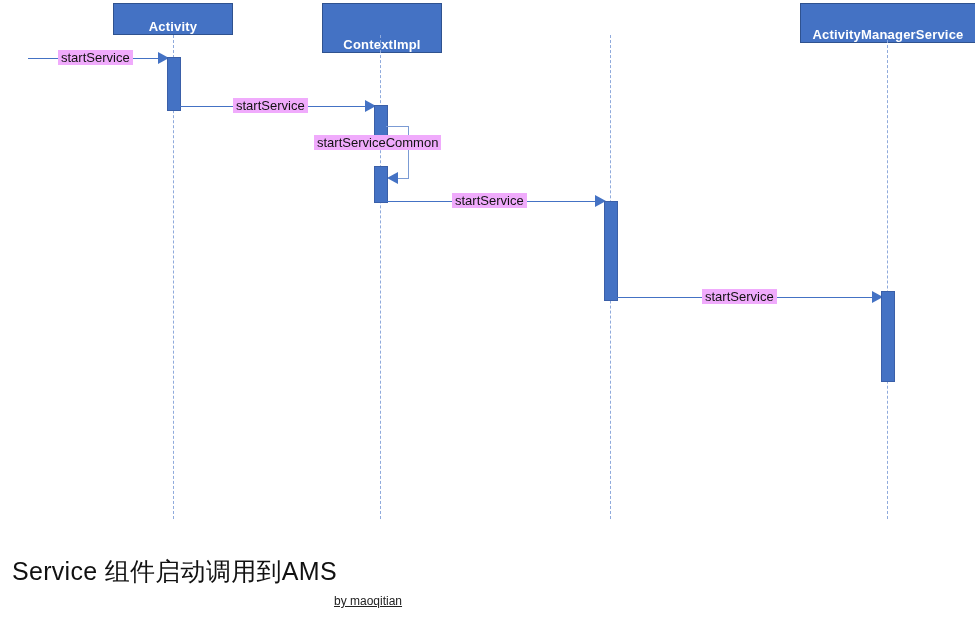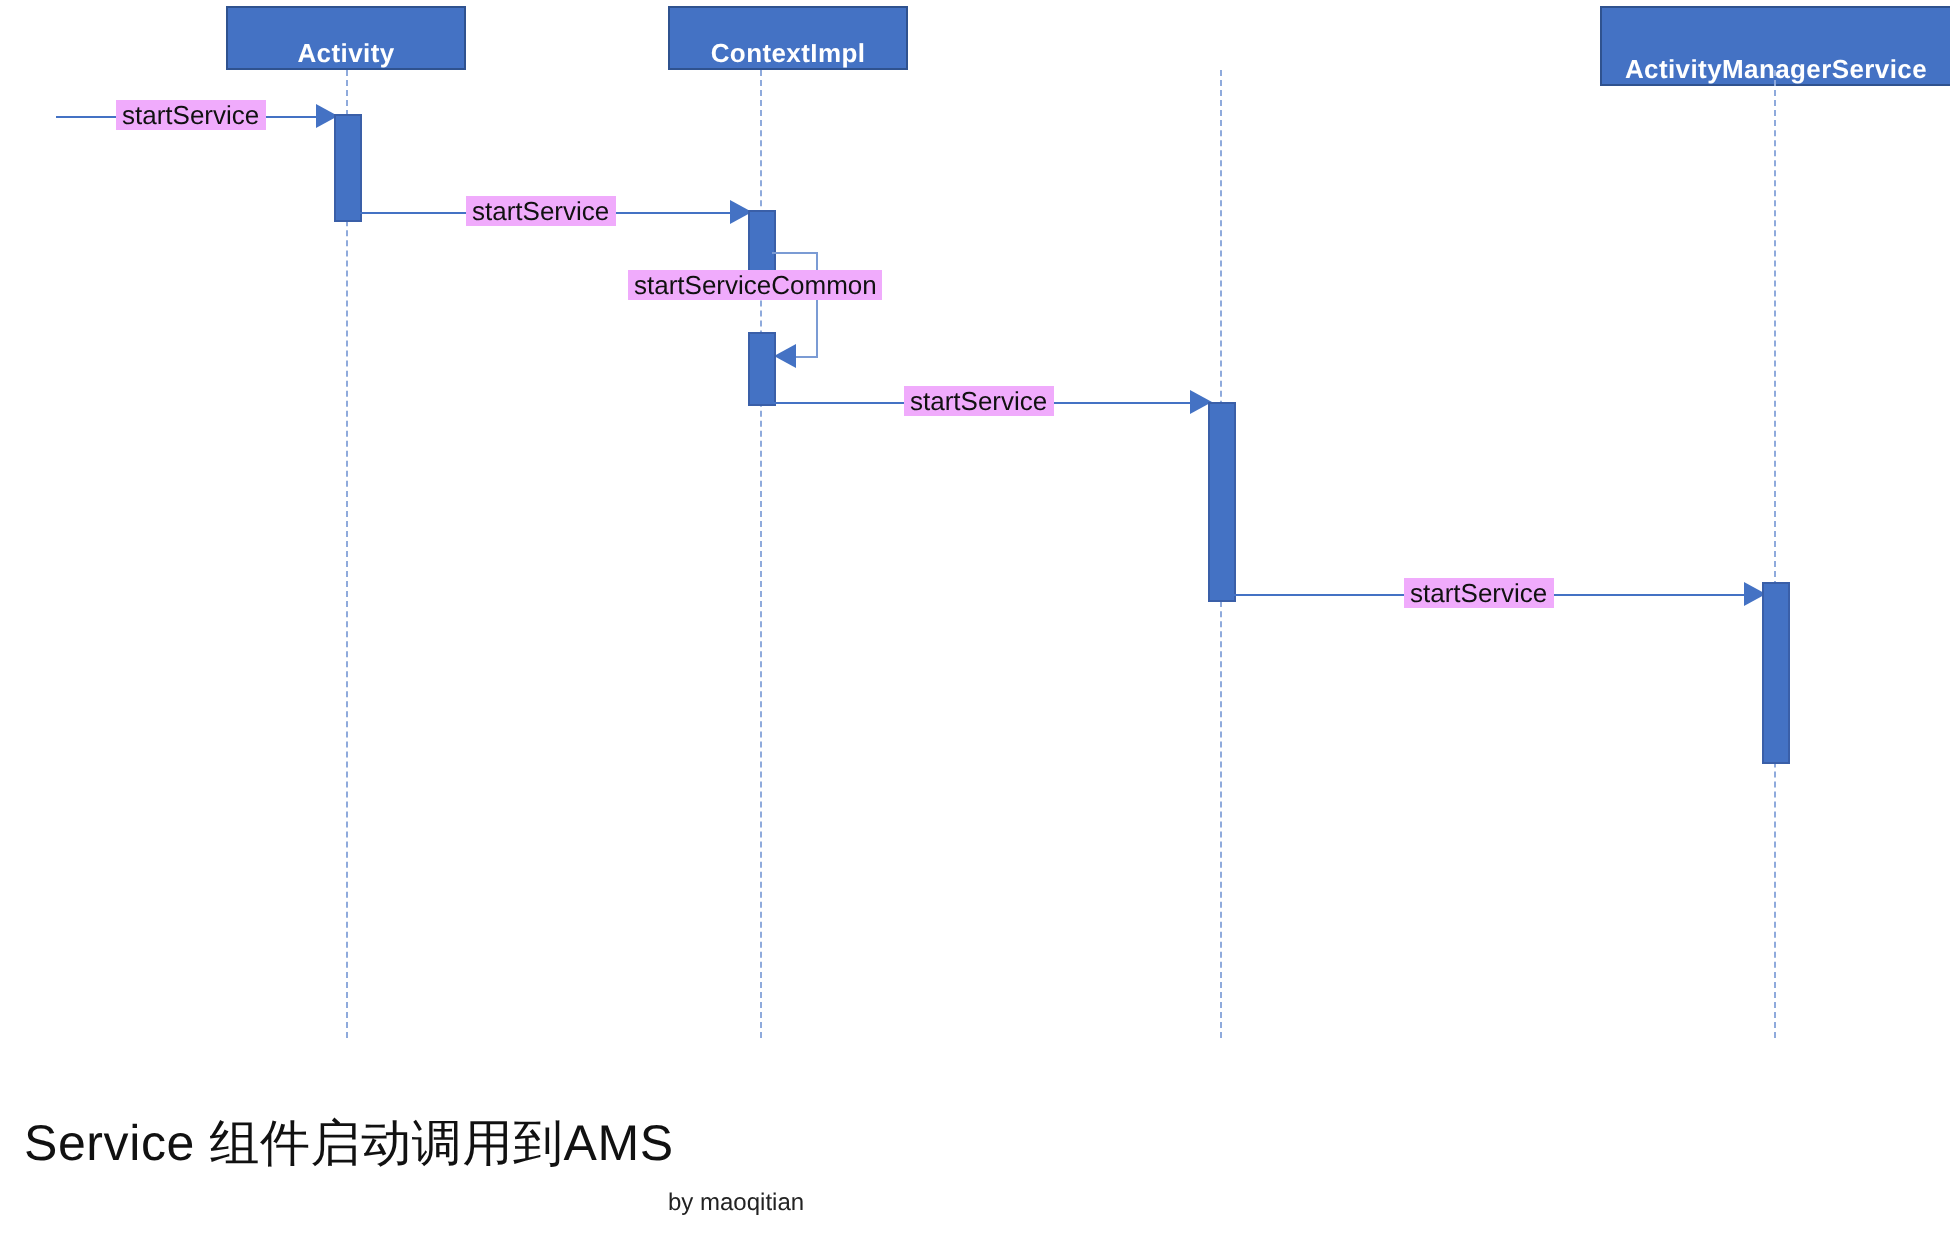--- a/index.html
+++ b/index.html
@@ -92,31 +92,32 @@
     font-size: 25px;
     color: #111111;
     white-space: nowrap;
     letter-spacing: 0.3px;
   }
   .caption-sub {
     position: absolute;
     font-size: 12px;
     color: #222222;
     white-space: nowrap;
+    text-decoration: underline;
   }
 </style>
 </head>
 <body>
 
 <div id="canvas">
 
   <div class="lifeline-header" style="left:113px; top:3px; width:120px; height:32px;">
     <span>Activity</span>
   </div>
-  <div class="lifeline-header" style="left:322px; top:3px; width:120px; height:32px;margin-left:12px;">
+  <div class="lifeline-header" style="left:322px; top:3px; width:120px; height:50px;">
     <span>ContextImpl</span>
   </div>
   <div class="lifeline-header" style="left:800px; top:3px; width:176px; height:40px;">
     <span>ActivityManagerService</span>
   </div>
 
   <div class="lifeline-dash" style="left:173px; top:35px; height:484px;"></div>
   <div class="lifeline-dash" style="left:380px; top:35px; height:484px;"></div>
   <div class="lifeline-dash" style="left:610px; top:35px; height:484px;"></div>
   <div class="lifeline-dash" style="left:887px; top:35px; height:484px;"></div>

